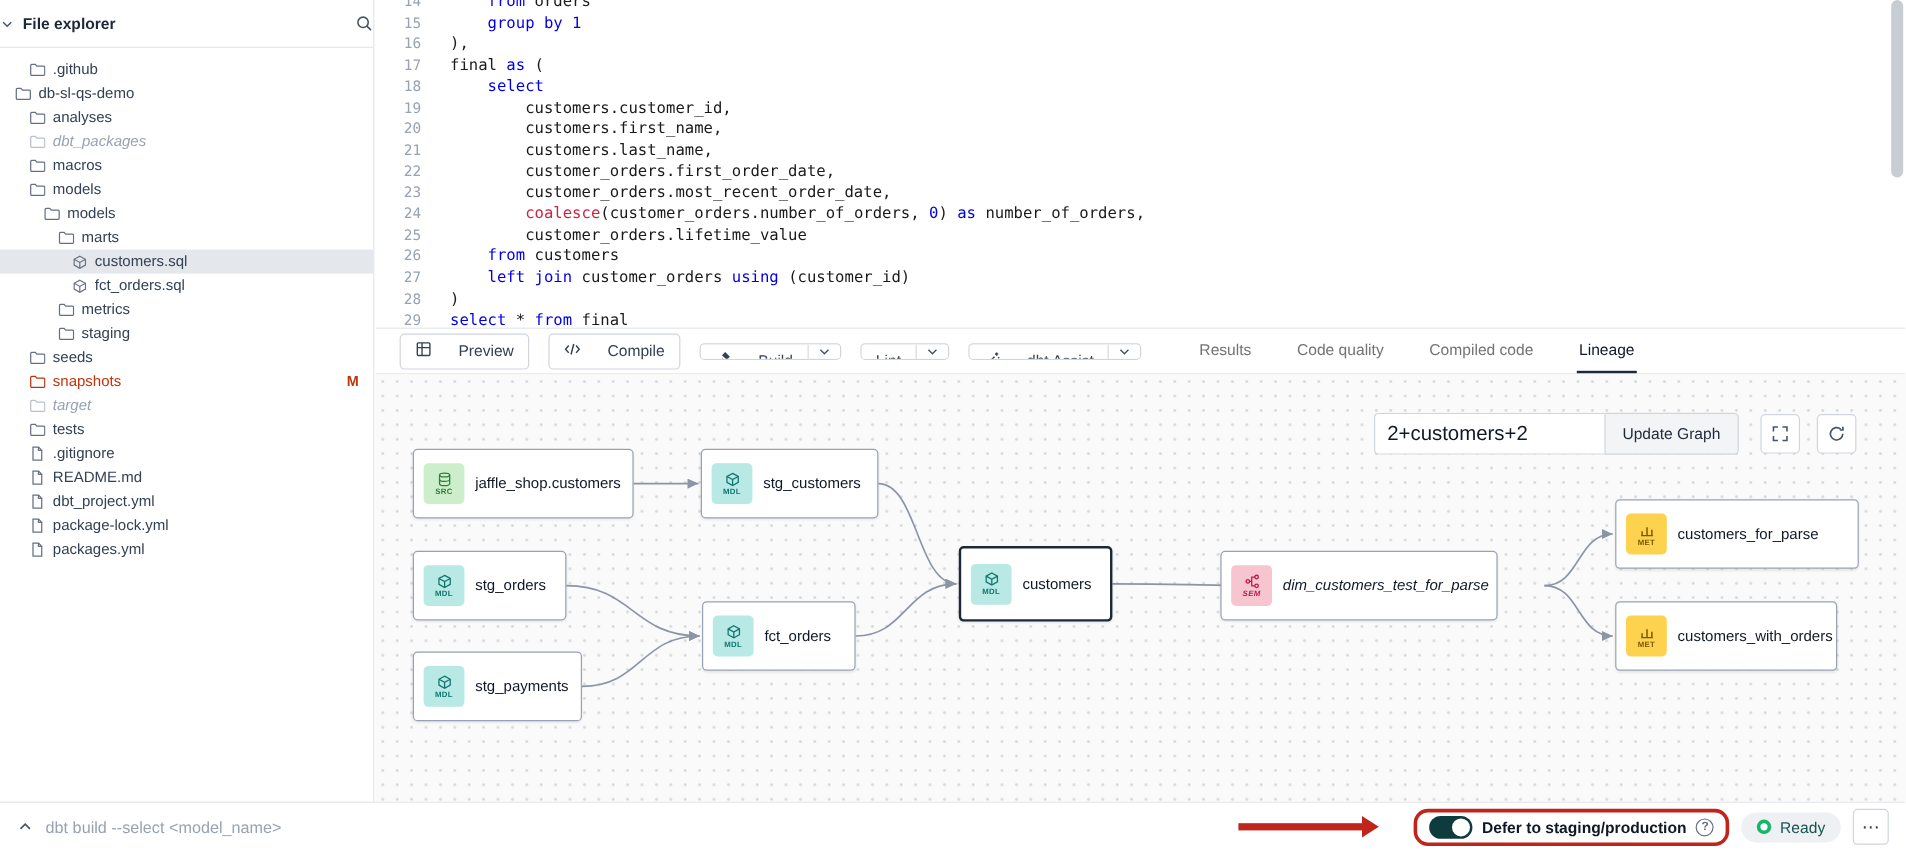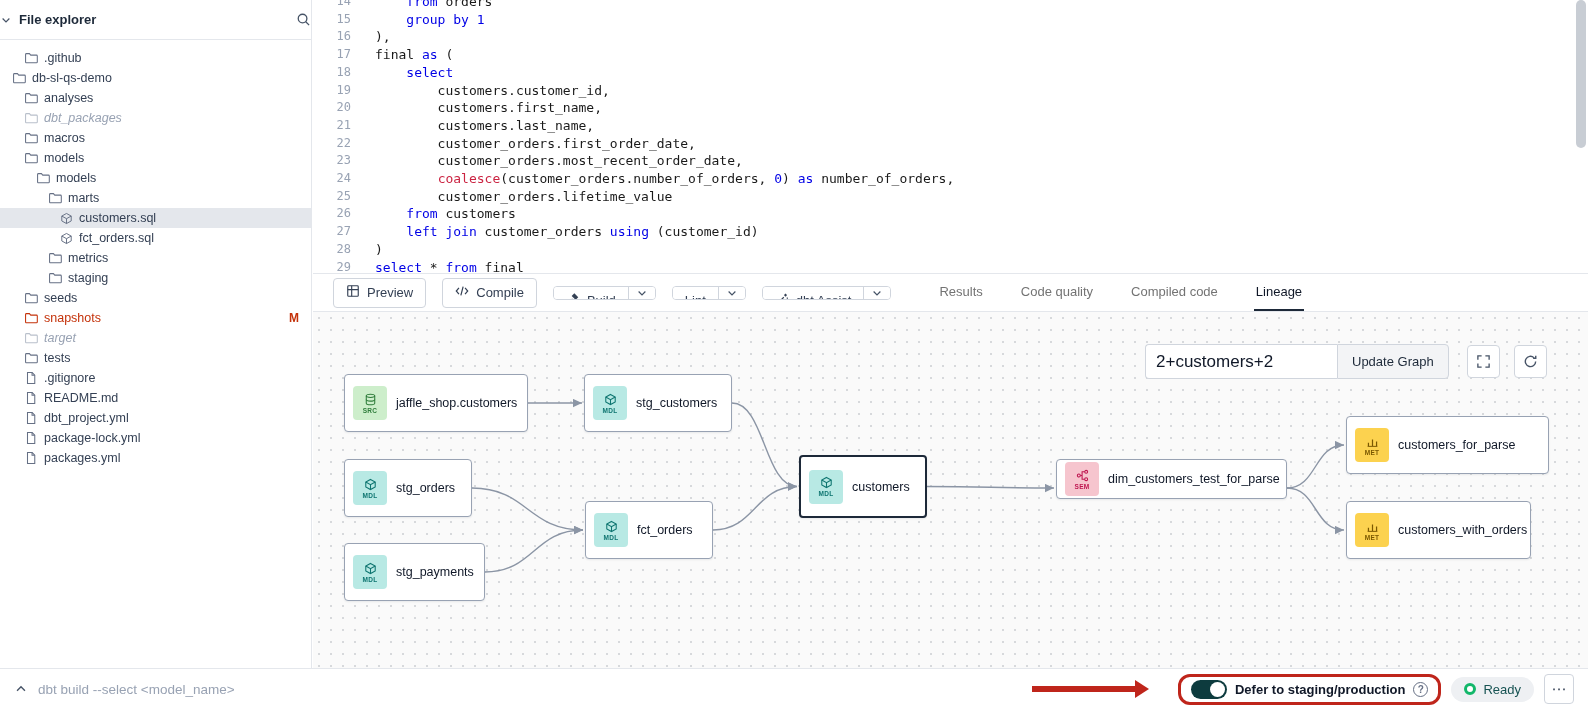--- a/index.html
+++ b/index.html
@@ -31,21 +31,21 @@
   .code-text { padding-left:24px; white-space:pre; color:#1a1a1a; }
   .tok-k { color:#0000e6; }
   .tok-f { color:#cb2442; }
   .tok-n { color:#0000e6; }
   .tok-p { color:#1a1a1a; }
   .editor-thumb { position:absolute; top:0; right:2px; width:10px; height:148px; background:#c8cdd4; border-radius:5px; }
 
   
   .toolbar { position:absolute; left:313px; top:273px; right:0; height:39px; border-top:1px solid #e4e7ec; border-bottom:1px solid #e4e7ec; display:flex; align-items:stretch; padding-left:20px; background:#fff; }
   .btn-row { display:flex; gap:16px; align-items:center; }
-  .tb-btn { display:flex; align-items:center; gap:7px; height:30px; padding:0 12px; background:#fff; border:1px solid #d0d5dd; border-radius:4px; font-size:13px; color:#344054; font-weight:500; cursor:pointer; font-family:inherit; }
+  .tb-btn { display:flex; align-items:center; gap:22px; height:30px; padding:0 12px; background:#fff; border:1px solid #d0d5dd; border-radius:4px; font-size:13px; color:#344054; font-weight:500; cursor:pointer; font-family:inherit; }
   .tb-group { display:flex; height:14px; border:1px solid #d0d5dd; border-radius:4px; overflow:hidden; }
   .tb-group .tb-btn { border:none; border-radius:0; border-right:1px solid #d0d5dd; height:28px; }
   .tb-dd { display:flex; align-items:center; justify-content:center; width:26px; background:#fff; border:none; cursor:pointer; color:#475467; }
   .tabs { display:flex; gap:34px; margin-left:46px; align-items:stretch; }
   .tab { display:flex; align-items:center; font-size:13px; color:#737373; cursor:pointer; border-bottom:2px solid transparent; padding:0 2px; }
   .tab.active { color:#101828; border-bottom-color:#1d2939; font-weight:500; }
 
   
   .canvas { position:absolute; left:313px; top:312px; right:0; height:356px; background-color:#fafafa;
             background-image:radial-gradient(circle, #d7d9dc 1px, transparent 1.3px); background-size:12px 12px; }
@@ -518,21 +518,21 @@
           <span class="badge-glyph">
             <svg width="13" height="13" viewBox="0 0 16 16" fill="none" stroke="currentColor" stroke-width="1.3">
               <path d="M8 1.8 13.8 5v6L8 14.2 2.2 11V5z"></path>
               <path d="M2.2 5 8 8.2 13.8 5M8 8.2v6"></path>
             </svg>
           </span>
           <span class="badge-label">MDL</span>
         </span>
         <span class="node-label">customers</span>
       </div>
-      <div class="node" style="left: 743px; top: 147px; width: 231px; height: 40px;">
+      <div class="node" style="left: 704px; top: 147px; width: 231px; height: 58px; font-style: italic;">
         <span class="node-badge" style="background: rgb(246, 197, 206); color: rgb(191, 22, 80);">
           <span class="badge-glyph">
             <svg width="13" height="13" viewBox="0 0 16 16" fill="none" stroke="currentColor" stroke-width="1.3">
               <circle cx="3.5" cy="8" r="1.8"></circle>
               <circle cx="12.5" cy="3.5" r="1.8"></circle>
               <circle cx="12.5" cy="12.5" r="1.8"></circle>
               <path d="M5.3 8h2.2M7.5 8V3.5h3.2M7.5 8v4.5h3.2"></path>
             </svg>
           </span>
           <span class="badge-label">SEM</span>

